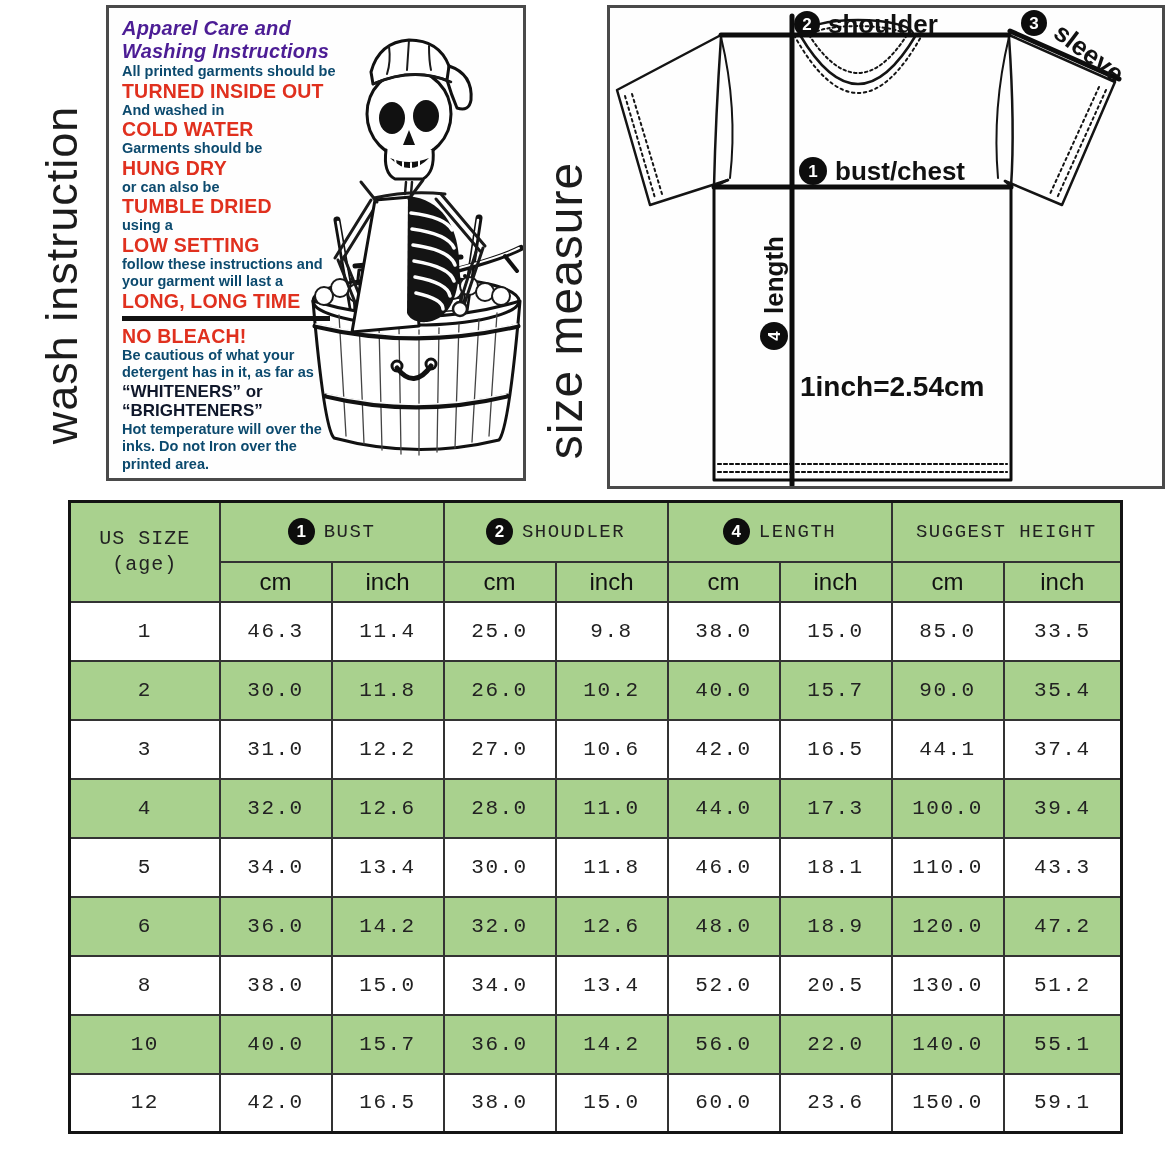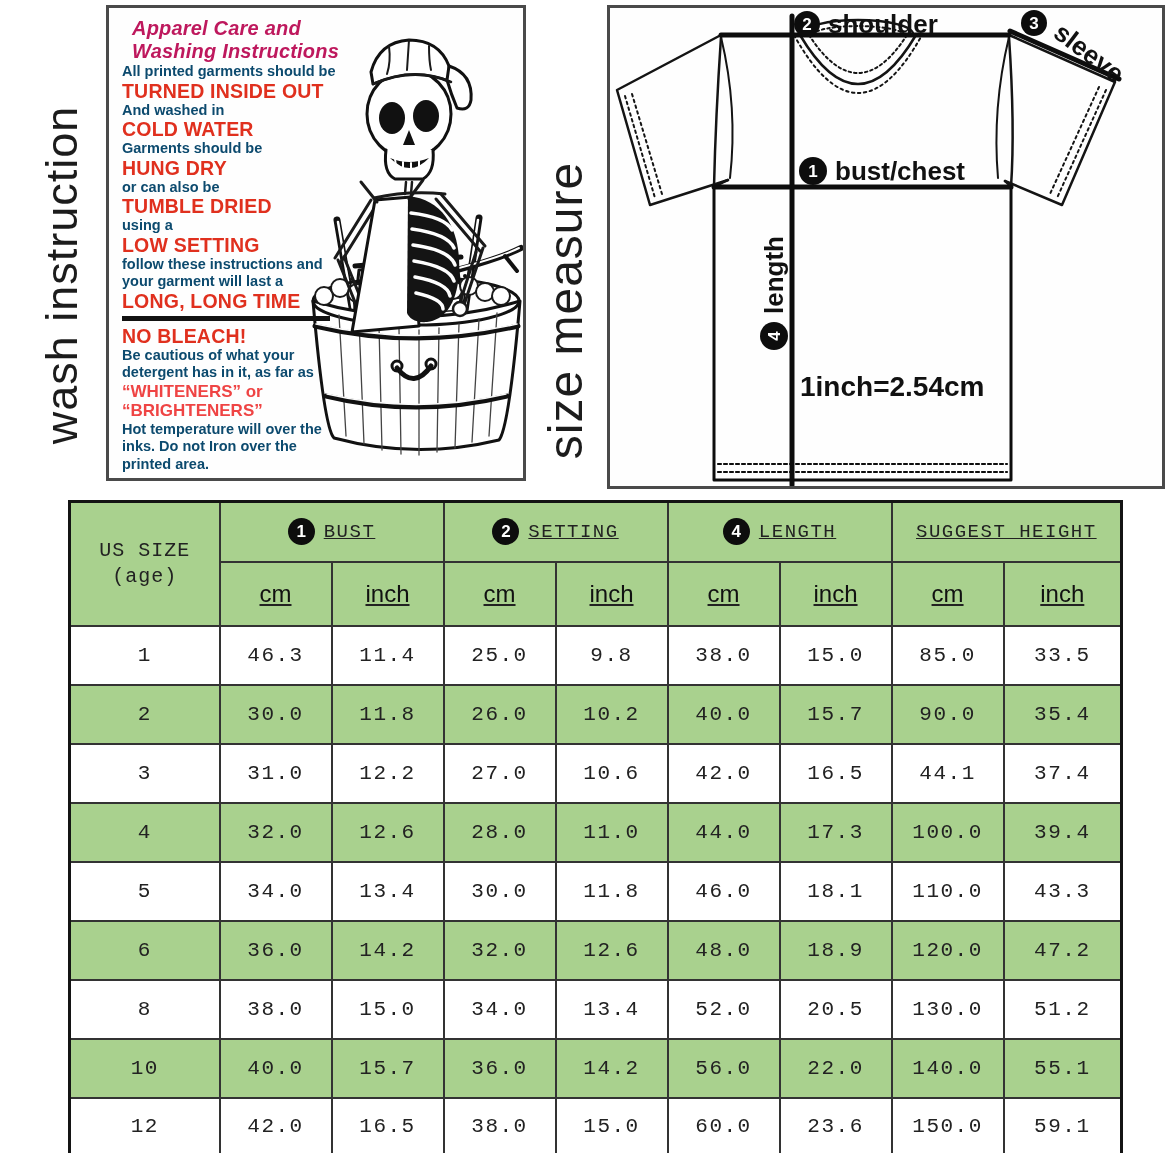--- a/index.html
+++ b/index.html
@@ -13,45 +13,45 @@
                font-family:"Liberation Sans",sans-serif;}
   .vlabel-wash{left:18px;top:70px;width:88px;height:410px;}
   .vlabel-wash>span{font-size:45px;font-weight:500;letter-spacing:1px;}
   .vlabel-size{left:524px;top:118px;width:84px;height:384px;}
   .vlabel-size>span{font-size:48px;font-weight:500;letter-spacing:1px;}
 
   
   .wash-panel{left:106px;top:5px;width:420px;height:476px;border:3px solid #4a4a4a;
               box-sizing:border-box;background:#fefefe;}
   .wash-lines{position:absolute;left:13px;top:9px;width:225px;}
-  .wl-h{font:italic 700 20px/23px "Liberation Sans",sans-serif;color:#be185d;letter-spacing:.2px;margin-left:10px;}
+  .wl-h{font:italic 700 20px/23px "Liberation Sans",sans-serif;color:#4c1d95;letter-spacing:.2px;}
   .wl-sm{font:700 14.5px/17.5px "Liberation Sans",sans-serif;color:#0c4a6e;}
   .wl-red{font:800 19.5px/21px "Liberation Sans",sans-serif;color:#e0301e;letter-spacing:.2px;}
-  .wl-bb{font:800 17px/19.5px "Liberation Sans",sans-serif;color:#ef4444;}
+  .wl-bb{font:800 17px/19.5px "Liberation Sans",sans-serif;color:#0f172a;}
   .wl-rule{height:5px;background:#111;width:208px;margin:4px 0 5px;}
   .skel-svg{position:absolute;left:0;top:0;width:414px;height:470px;}
 
   
   .size-panel{left:607px;top:5px;width:558px;height:484px;border:3px solid #4a4a4a;
               box-sizing:border-box;background:#fefefe;}
   .tshirt-svg{position:absolute;left:0;top:0;width:552px;height:478px;}
   .dlabel{font:700 26px "Liberation Sans",sans-serif;fill:#111;}
   .dnote{font:700 28px "Liberation Sans",sans-serif;fill:#111;}
   .dnum{font:700 17px "Liberation Sans",sans-serif;fill:#fff;text-anchor:middle;}
 
   
   .size-table{position:absolute;left:68px;top:500px;border-collapse:collapse;table-layout:fixed;
               width:1052px;border:3px solid #141414;color:#222;}
   .size-table th,.size-table td{border:2px solid #333;text-align:center;padding:0;overflow:hidden;}
   .green{background:#a9d18e;}
   .h-group{height:60px;}
-  .h-unit{height:64px;text-decoration:underline;}
+  .h-unit{height:40px;}
   .size-table tbody tr{height:59px;}
   .ussize{font:400 20px/26px "Liberation Mono",monospace;letter-spacing:1px;}
-  .glabel{font:400 19px "Liberation Mono",monospace;letter-spacing:1.5px;vertical-align:middle;text-decoration:underline;}
+  .glabel{font:400 19px "Liberation Mono",monospace;letter-spacing:1.5px;vertical-align:middle;}
   .unit{font:400 24px "Liberation Sans",sans-serif;color:#111;}
   .size-table tbody td{font:400 21px "Liberation Mono",monospace;letter-spacing:1.5px;}
   .circ{width:27px;height:27px;background:#0d0d0d;color:#fff;border-radius:50%;
         display:inline-flex;align-items:center;justify-content:center;
         font:700 17px "Liberation Sans",sans-serif;margin-right:9px;vertical-align:middle;}
   .circ:empty{display:none;}
 </style>
 </head>
 <body>
 
@@ -258,21 +258,21 @@
     <thead>
       <tr class="h-group">
         <th class="green ussize" rowspan="2">
           <div>US SIZE</div>
           <div>(age)</div>
         </th>
         <th class="green" colspan="2">
           <span class="circ">1</span><span class="glabel">BUST</span>
         </th>
         <th class="green" colspan="2">
-          <span class="circ">2</span><span class="glabel">SETTING</span>
+          <span class="circ">2</span><span class="glabel">SHOUDLER</span>
         </th>
         <th class="green" colspan="2">
           <span class="circ">4</span><span class="glabel">LENGTH</span>
         </th>
         <th class="green" colspan="2">
           <span class="glabel">SUGGEST HEIGHT</span>
         </th>
       </tr>
       <tr class="h-unit">
         <th class="green unit">cm</th>

